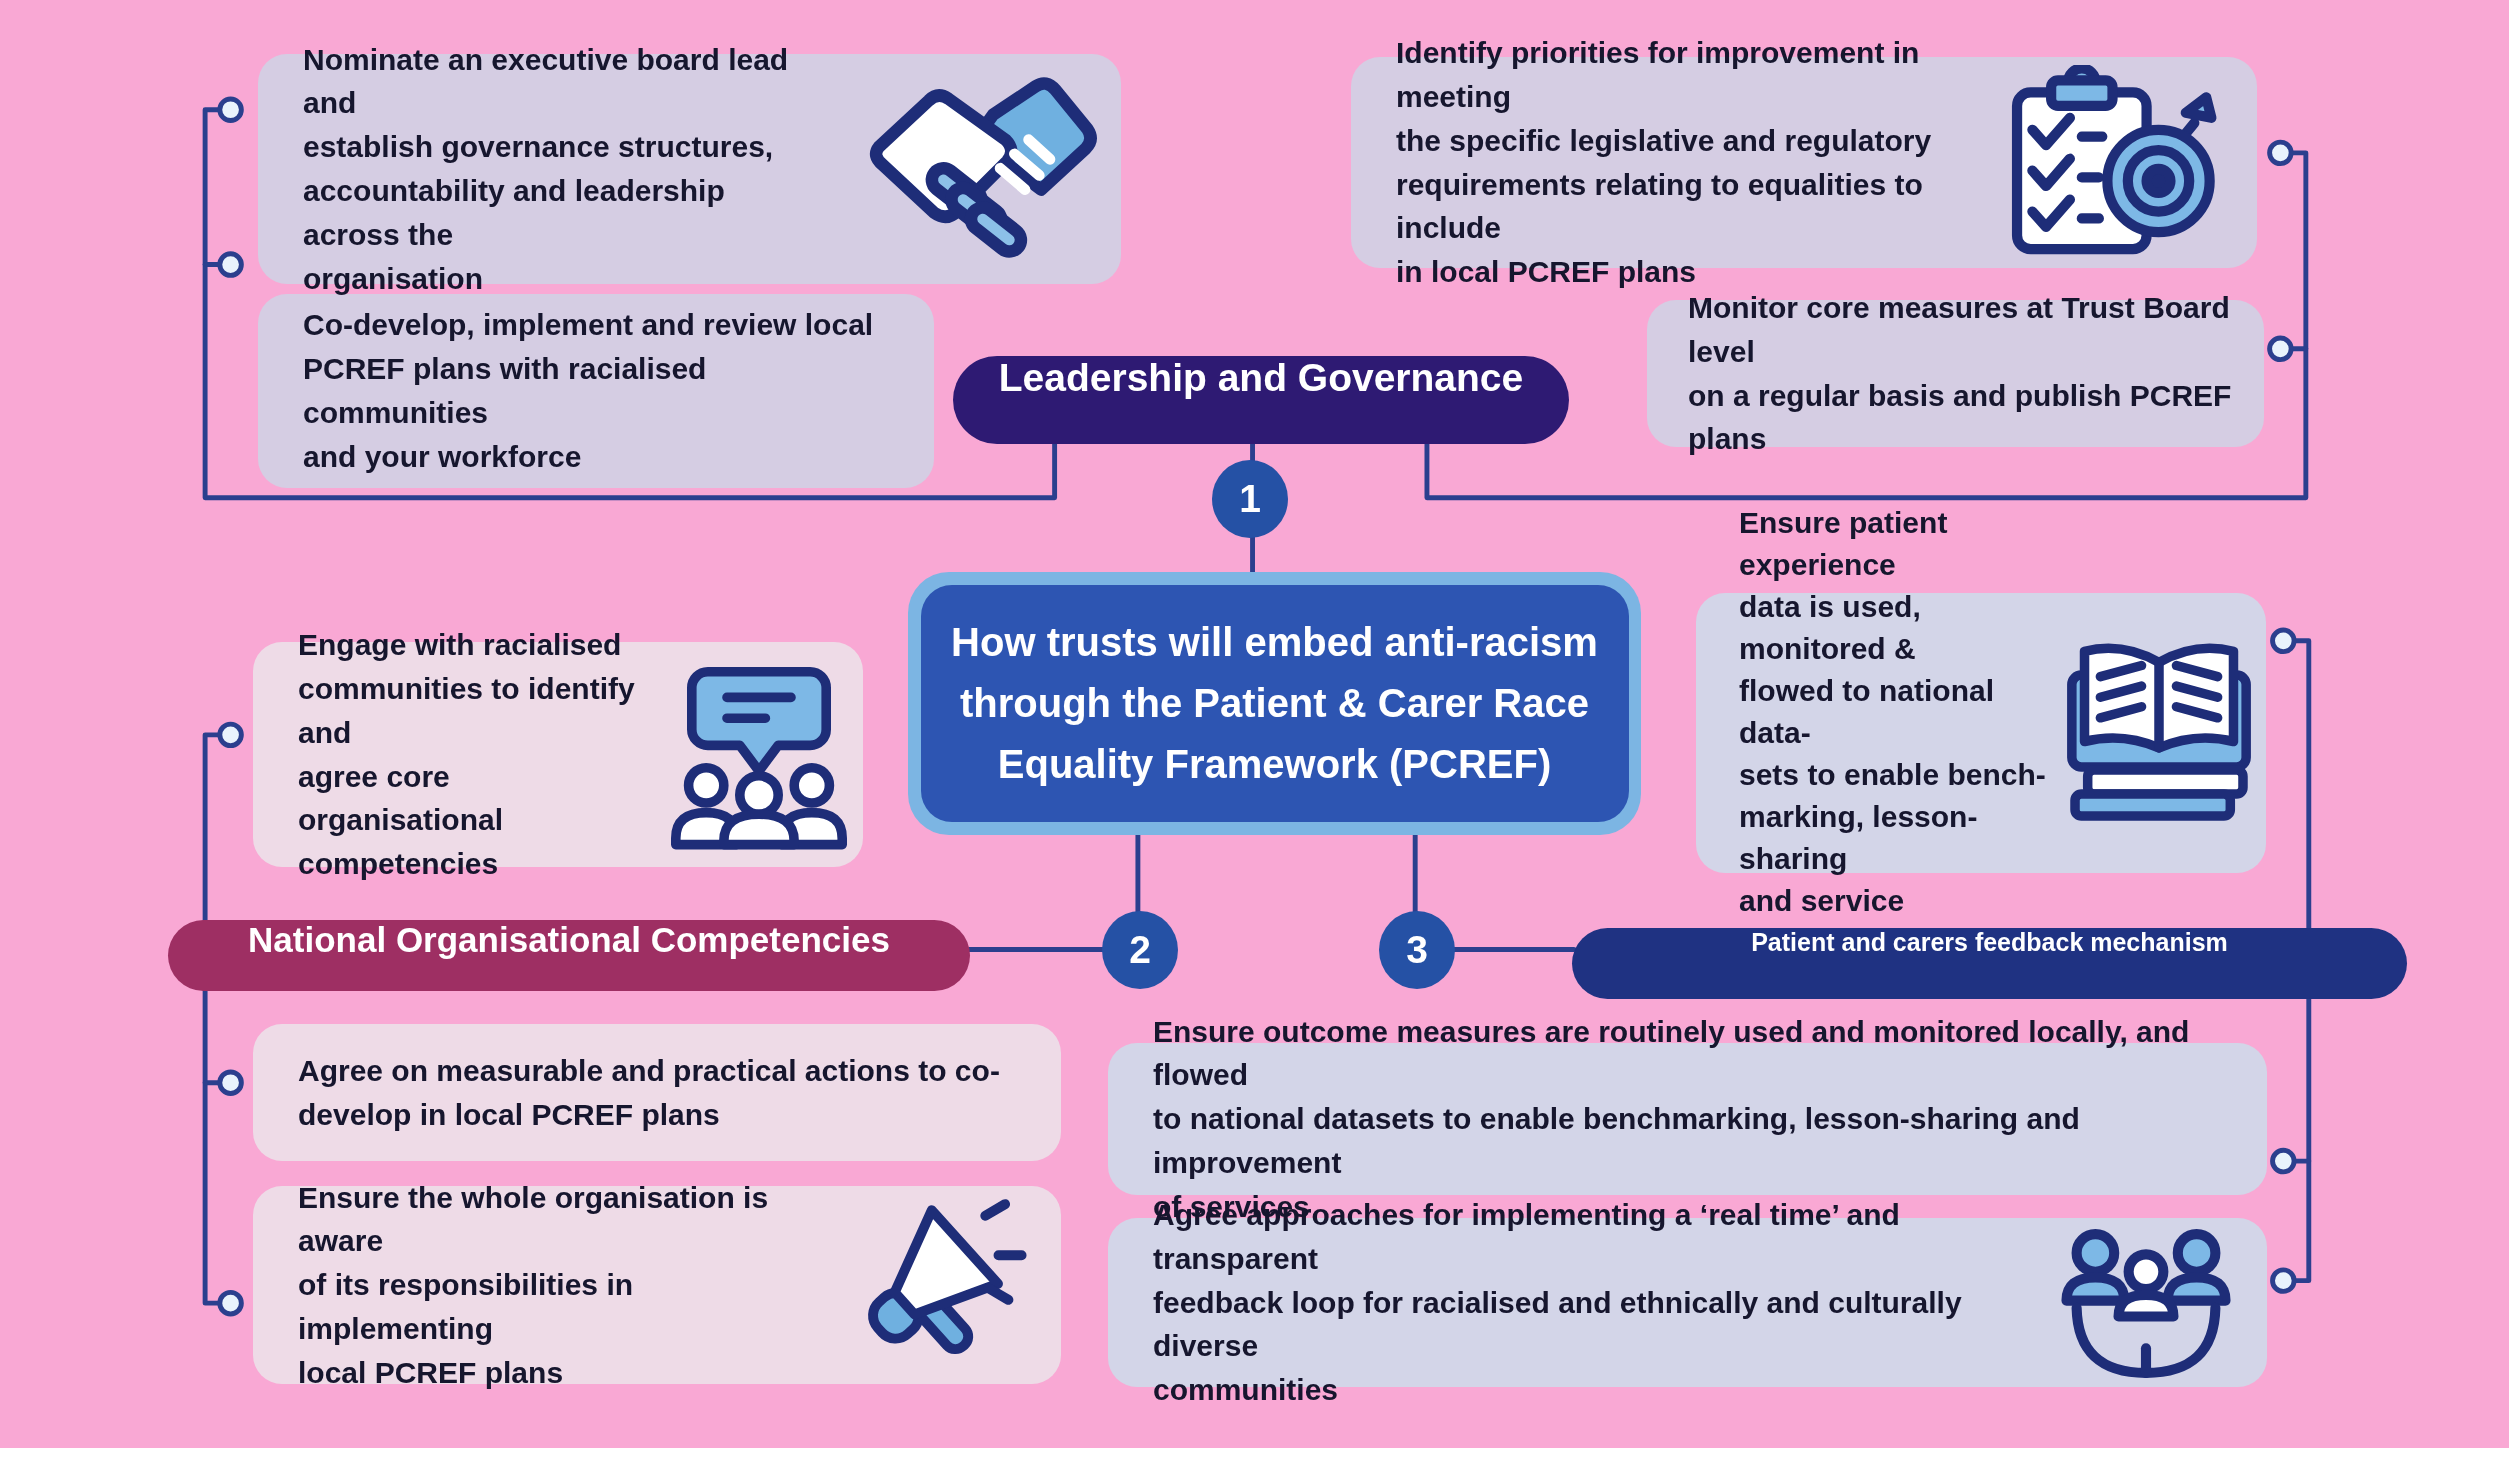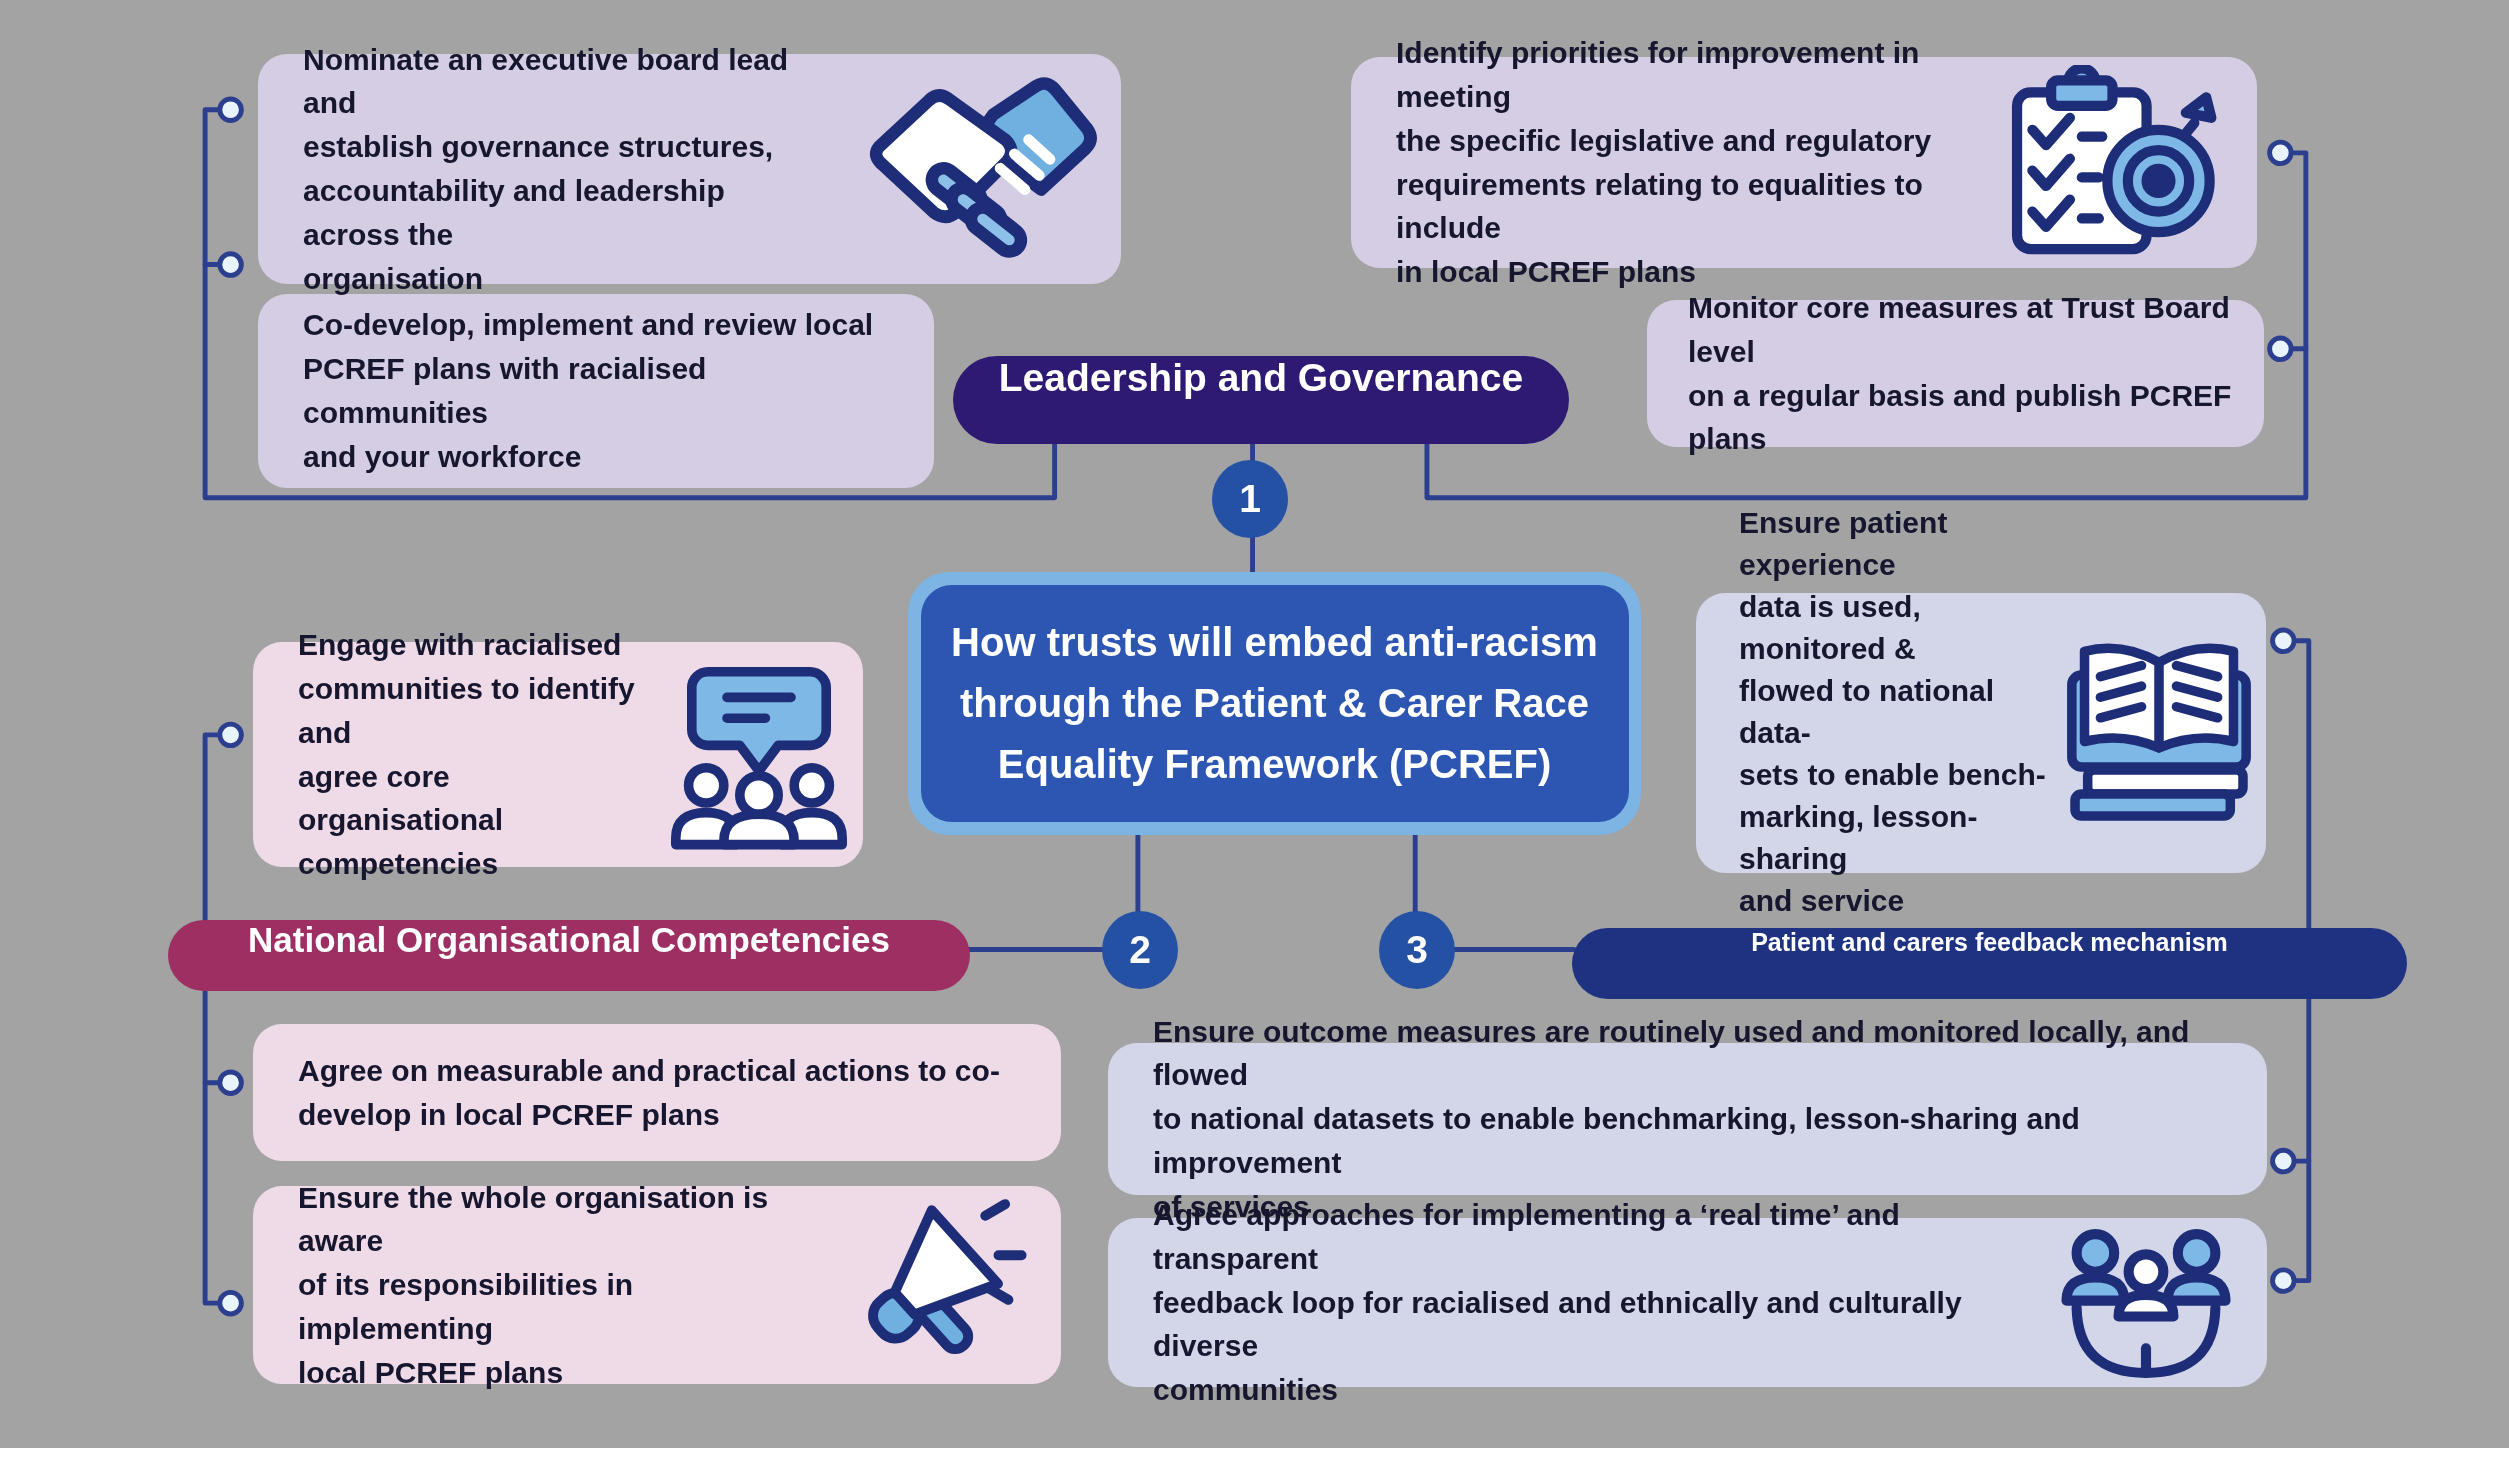--- a/index.html
+++ b/index.html
@@ -1,21 +1,21 @@
 <!DOCTYPE html>
 <html><head>
 <meta charset="utf-8">
 <style>
   html,body{margin:0;padding:0;}
   body{
     width:2509px;height:1457px;position:relative;overflow:hidden;
     background:#ffffff;
     font-family:"Liberation Sans", sans-serif;
   }
-  .stage{position:absolute;left:0;top:0;width:2509px;height:1448px;background:#a3a3a3;}
+  .stage{position:absolute;left:0;top:0;width:2509px;height:1448px;background:#f9a8d4;}
   .bottom-strip{position:absolute;left:0;top:1448px;width:2509px;height:9.8px;background:#ffffff;}
   .layer{position:absolute;left:0;top:0;width:2509px;height:1457px;pointer-events:none;}
 
   .card{
     position:absolute;border-radius:29px;
     display:flex;flex-direction:column;justify-content:center;
     color:#16162e;font-weight:bold;font-size:30px;line-height:1.46;
     white-space:pre-line;box-sizing:border-box;
   }
   .card--lav{background:#d5cde3;}

